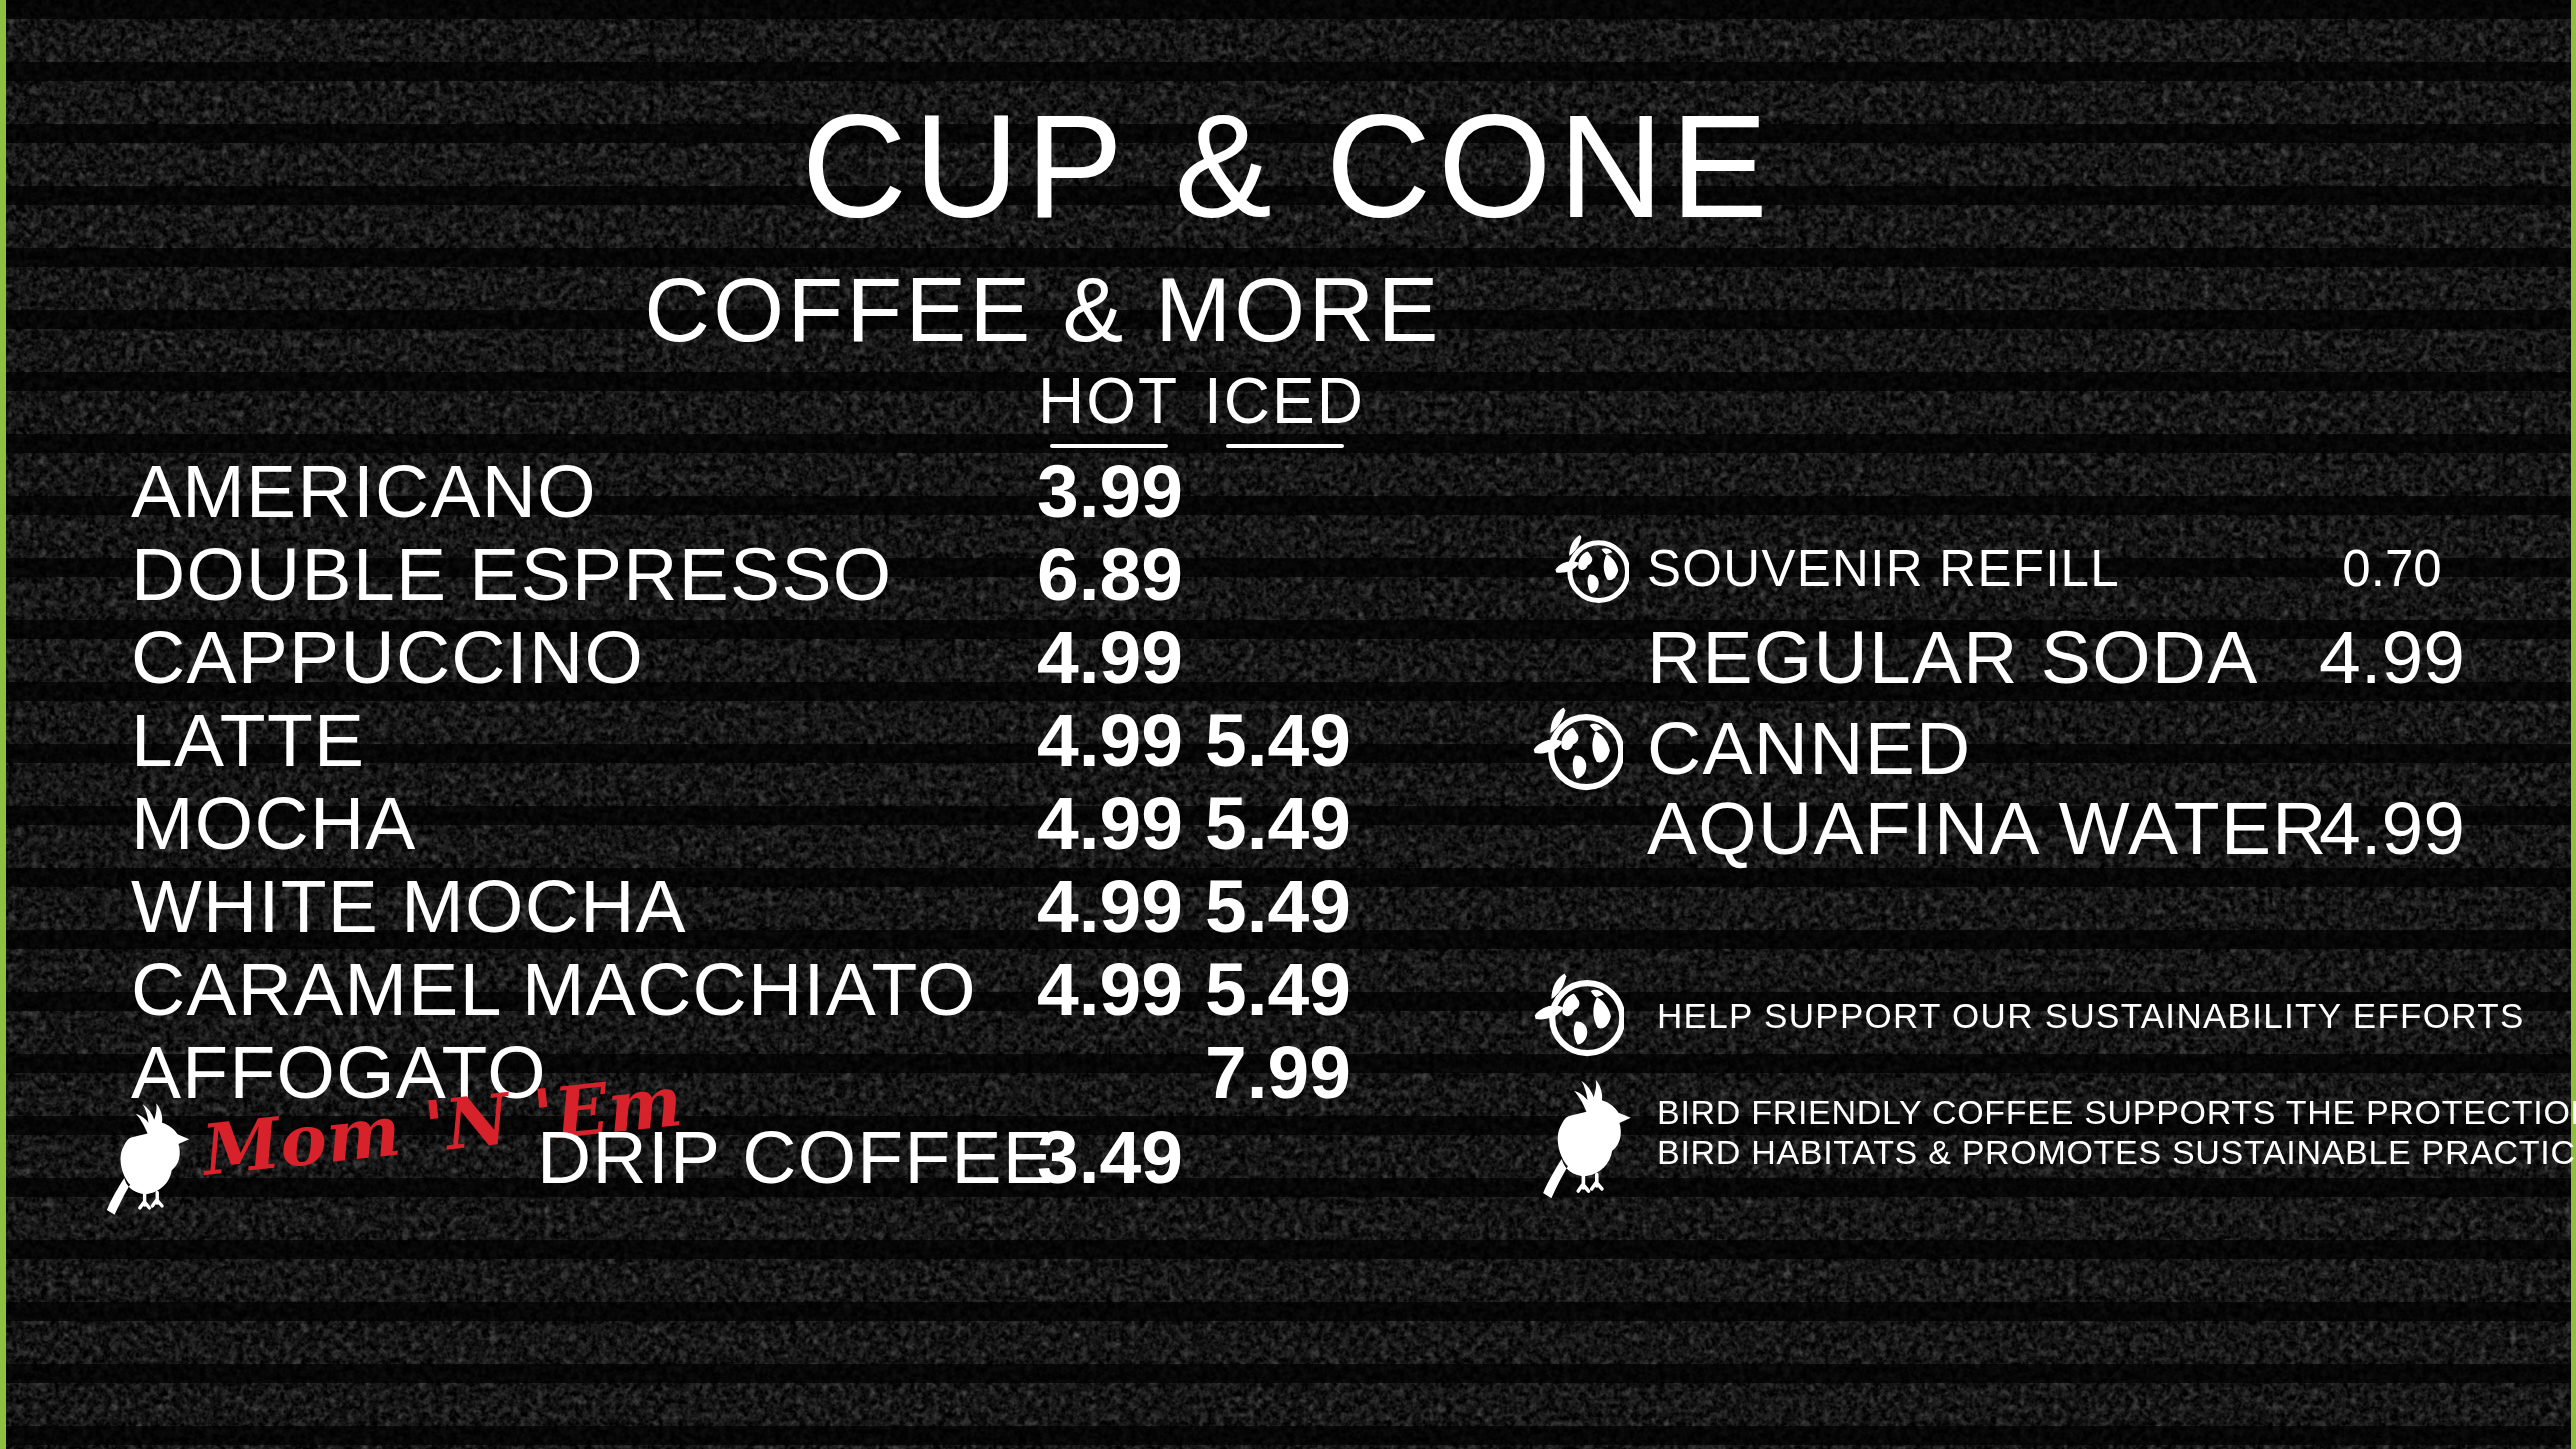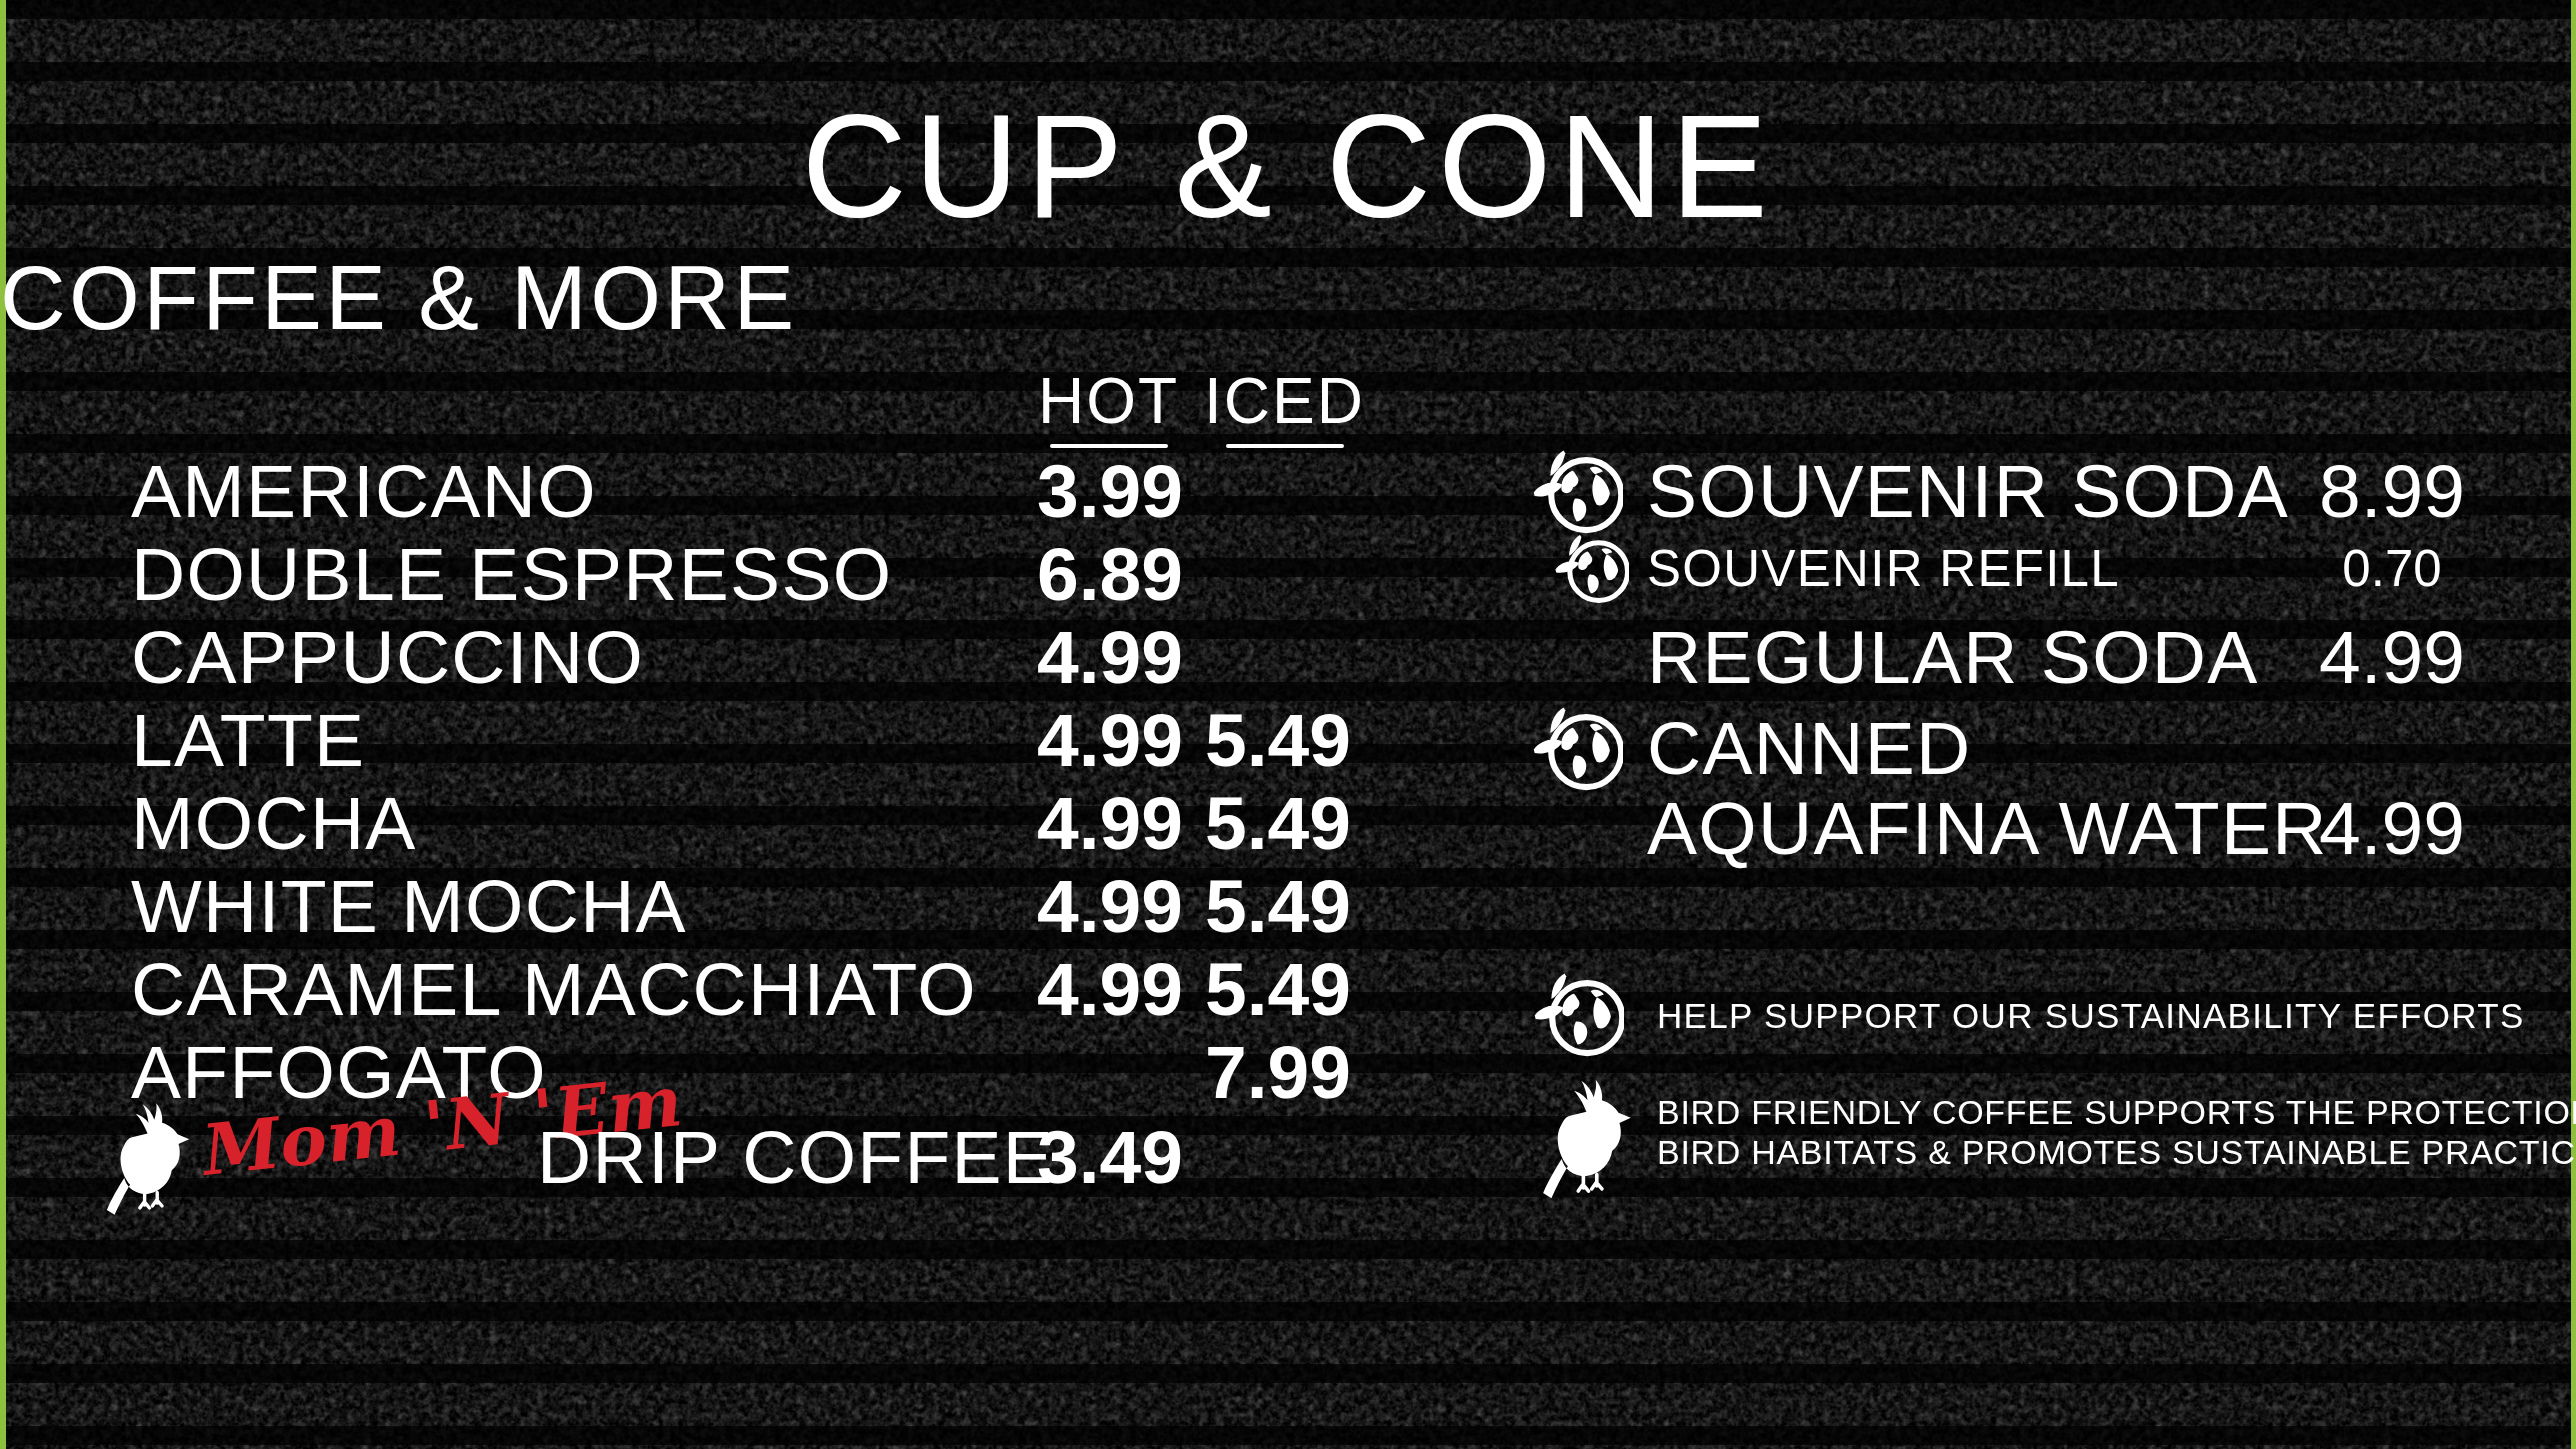--- a/index.html
+++ b/index.html
@@ -19,21 +19,21 @@
   .edge{position:absolute;top:0;height:1449px;background:#8dc03e;}
   .edge.left{left:0;width:6px;}
   .edge.right{right:0;width:4.7px;}
 
   .abs{position:absolute;}
   .title{
     left:0;top:94px;width:2576px;text-align:center;
     font-size:146px;line-height:1;font-weight:300;letter-spacing:6.7px;white-space:nowrap;
   }
   .subtitle{
-    left:0;top:252px;width:2086px;text-align:left;
+    left:0;top:264px;width:2086px;text-align:center;
     font-size:91px;line-height:1;font-weight:300;letter-spacing:3.4px;white-space:nowrap;
   }
   .col-head{top:369px;width:201px;text-align:center;font-size:64px;font-weight:300;line-height:1;letter-spacing:2px;}
   .col-head .rule{margin:10.7px auto 0 auto;width:118px;height:4.7px;background:#fff;border-radius:2px;}
   .col-head.hot{left:1008px;}
   .col-head.iced{left:1184px;}
 
   .menu-left{left:0;top:450px;width:2576px;}
   .mrow{position:relative;width:2576px;height:83px;}
   .mrow .nm{position:absolute;left:131px;top:0;line-height:83px;font-size:75px;font-weight:300;letter-spacing:1.3px;white-space:nowrap;}
@@ -173,27 +173,20 @@
 
   <div class="abs drip-row">
     <svg class="bird" viewBox="0 0 96 122">
         <use href="#cardinal-bird"></use>
       </svg>
     <div class="brand">Mom 'N 'Em</div>
     <div class="nm">DRIP COFFEE</div>
     <div class="price hot">3.49</div>
   </div>
 
-  <div class="abs rrow r-large" style="top:450px;height:83px;">
-    <svg class="ic" style="left:1532px;top:-3.4px;width:91px;height:91px;" viewBox="0 0 104 104">
-        <use href="#eco-globe"></use>
-      </svg>
-    <div class="lbl">SOUVENIR SODA</div>
-    <div class="pr">8.99</div>
-  </div>
   <div class="abs rrow r-small" style="top:533px;height:72px;">
     <svg class="ic" style="left:1554px;top:-1.3px;width:75px;height:75px;" viewBox="0 0 104 104">
         <use href="#eco-globe"></use>
       </svg>
     <div class="lbl">SOUVENIR REFILL</div>
     <div class="pr">0.70</div>
   </div>
   <div class="abs rrow r-large" style="top:616px;height:83px;">
     <div class="lbl">REGULAR SODA</div>
     <div class="pr">4.99</div>

